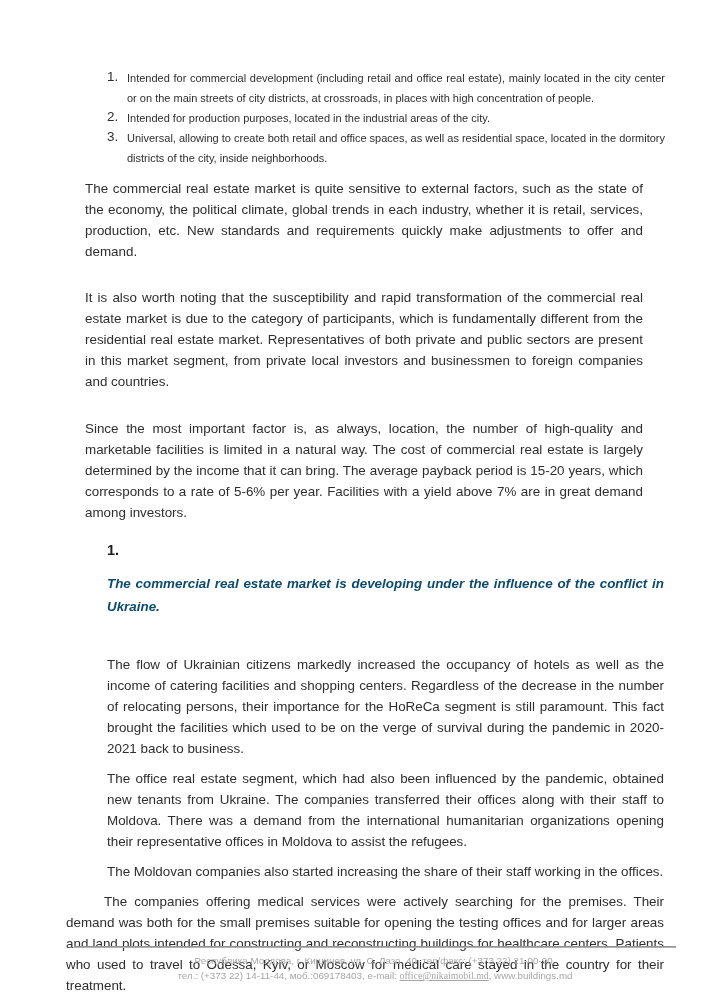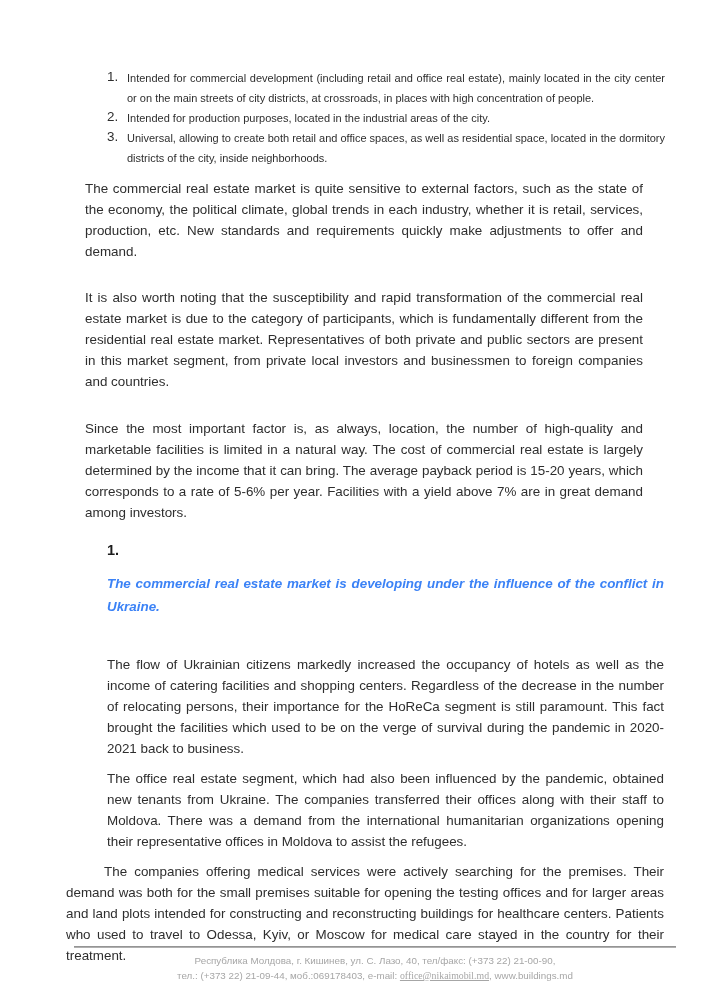--- a/index.html
+++ b/index.html
@@ -57,21 +57,21 @@
   .heading-num { width: 22px; flex: 0 0 22px; }
   
   .lead {
     margin: 0 0 36px 43px;
     width: 557px;
     font-size: 13.4px;
     font-weight: bold;
     font-style: italic;
     line-height: 23px;
     text-align: justify;
-    color: #3b82f6;
+    color: #0c4a6e;
   }
   
   .para-sec {
     margin: 0 0 9px 43px;
     width: 557px;
     font-size: 13.4px;
     line-height: 21px;
     text-align: justify;
   }
   
@@ -138,24 +138,25 @@
     <span class="heading-num">1.</span>
   </div>
 
   <p class="lead">The commercial real estate market is developing under the influence of the conflict in Ukraine.</p>
 
 
   <p class="para-sec">The flow of Ukrainian citizens markedly increased the occupancy of hotels as well as the income of catering facilities and shopping centers. Regardless of the decrease in the number of relocating persons, their importance for the HoReCa segment is still paramount. This fact brought the facilities which used to be on the verge of survival during the pandemic in 2020-2021 back to business.</p>
 
   <p class="para-sec">The office real estate segment, which had also been influenced by the pandemic, obtained new tenants from Ukraine. The companies transferred their offices along with their staff to Moldova. There was a demand from the international humanitarian organizations opening their representative offices in Moldova to assist the refugees.</p>
 
+  <p class="para-sec">The Moldovan companies also started increasing the share of their staff working in the offices.</p>
 
   <p class="para-last">The companies offering medical services were actively searching for the premises. Their demand was both for the small premises suitable for opening the testing offices and for larger areas and land plots intended for constructing and reconstructing buildings for healthcare centers. Patients who used to travel to Odessa, Kyiv, or Moscow for medical care stayed in the country for their treatment.</p>
 
 </div>
 
 <div class="footer">
   <div class="footer-rule"></div>
   <div class="footer-text">
     <div>Республика Молдова, г. Кишинев, ул. С. Лазо, 40, тел/факс: (+373 22) 21-00-90,</div>
-    <div><span>тел.: (+373 22) 21-09-44, моб.:069178403, e-mail: </span><span class="footer-email">office@nikaimobil.md</span><span>, www.buildings.md</span></div>
+    <div><span>тел.: (+373 22) 14-11-44, моб.:069178403, e-mail: </span><span class="footer-email">office@nikaimobil.md</span><span>, www.buildings.md</span></div>
   </div>
 </div>
 
 </body></html>

